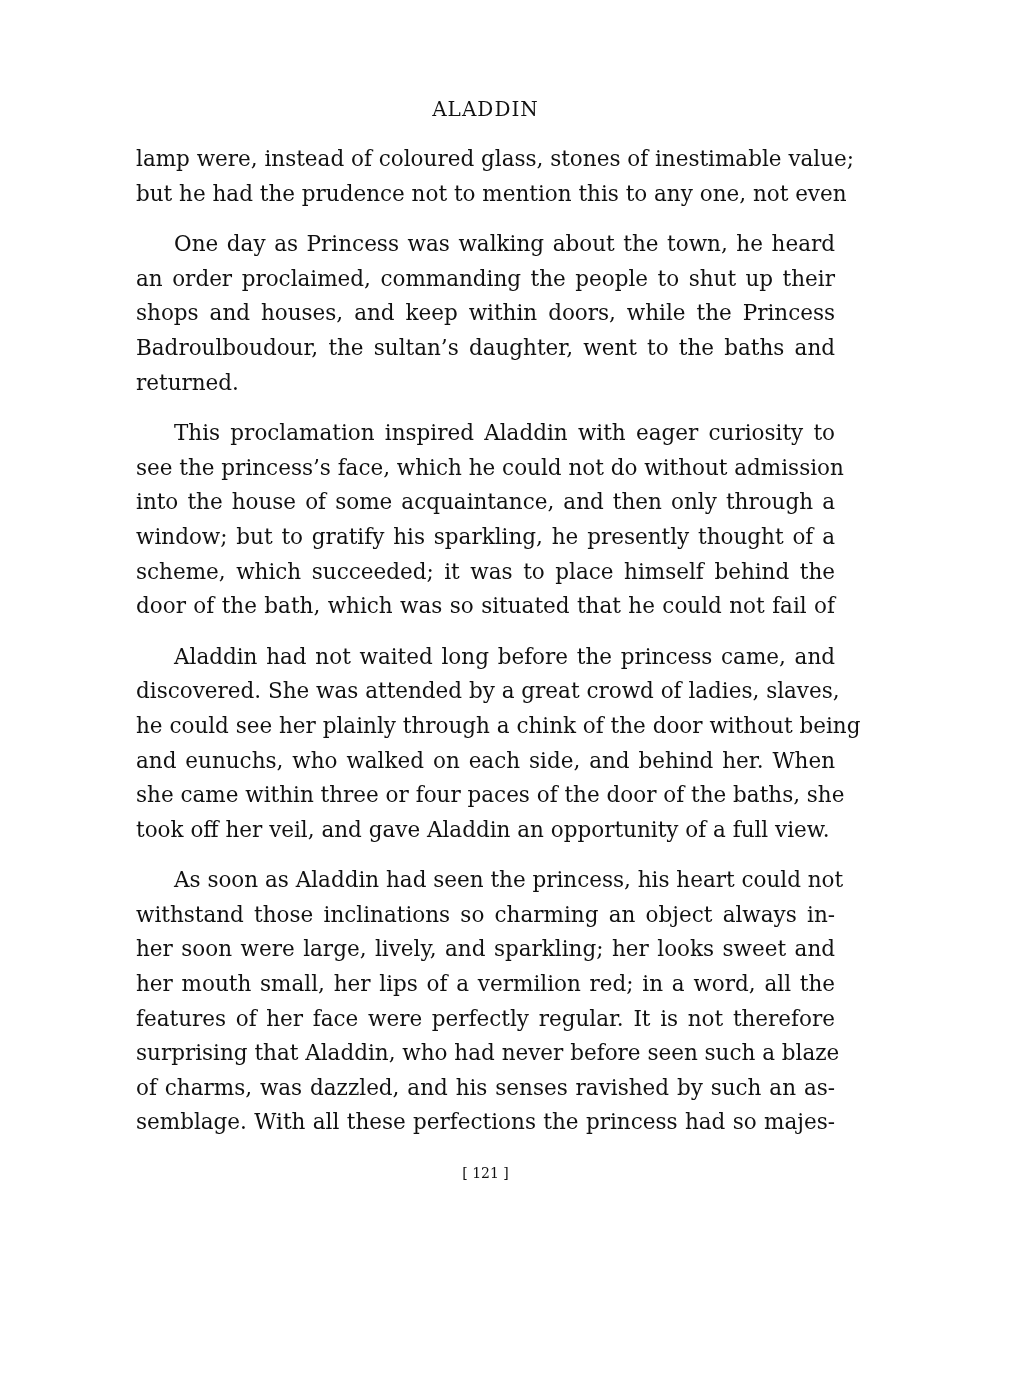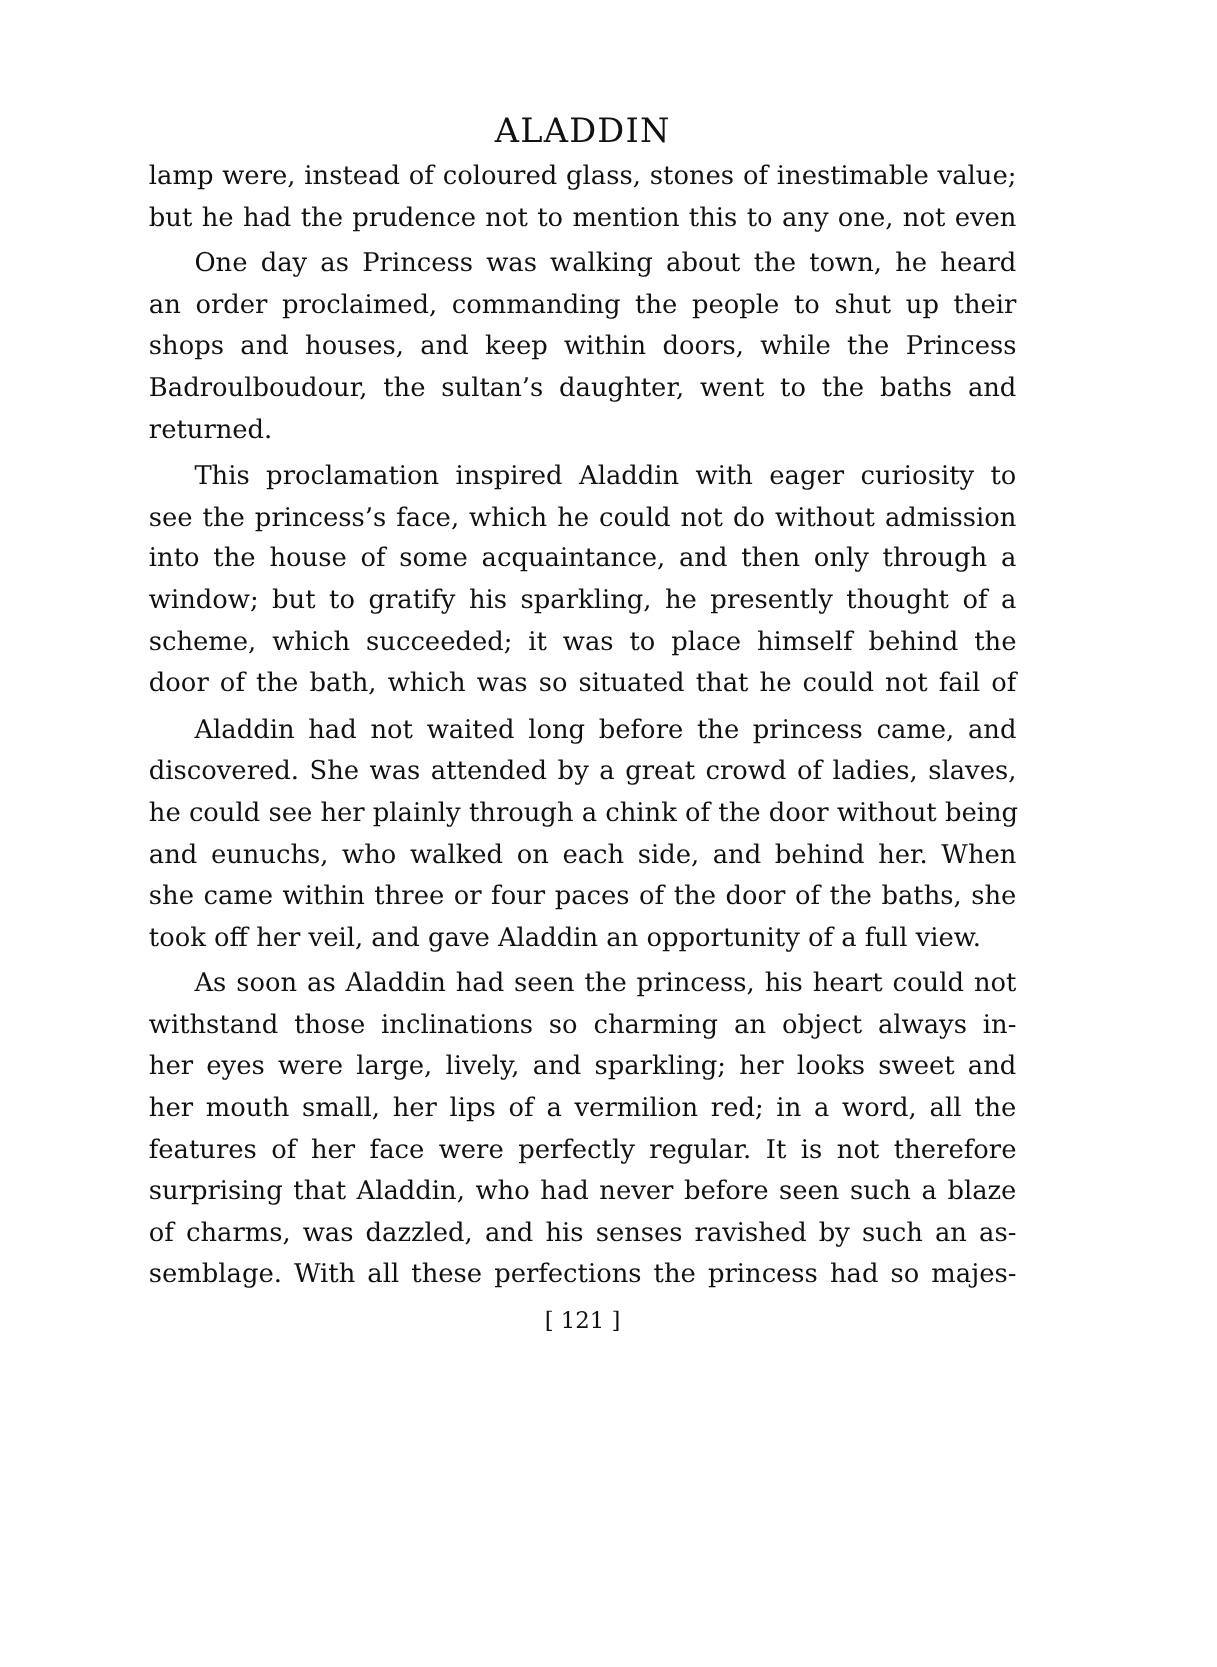--- a/index.html
+++ b/index.html
@@ -3,31 +3,31 @@
   <meta charset="utf-8">
   <style>
     html, body { margin: 0; padding: 0; background: #ffffff; }
     body { width: 1014px; height: 1389px; position: relative; overflow: hidden; }
     .page {
       position: absolute; left: 120px; top: 92px; width: 731px;
       font-family: "DejaVu Serif", "Liberation Serif", serif;
       color: #111111;
     }
     .running-head {
-      text-align: center; font-size: 28px; letter-spacing: 1px;
+      text-align: center; font-size: 20px; letter-spacing: 1px;
       height: 34px; line-height: 34px; margin-bottom: 0px;
     }
     .para {
       font-size: 21.5px; line-height: 34.6px; text-align: justify;
-      margin: 4px; text-indent: 0;
+      margin: 16px; text-indent: 0;
     }
     .line { display: block; text-align: justify; text-align-last: justify; white-space: nowrap; }
     .line.last { text-align-last: left; }
     .folio {
-      text-align: center; font-size: 19px; height: 34px; line-height: 34px;
+      text-align: center; font-size: 14px; height: 34px; line-height: 34px;
       margin-top: 0px;
     }
   </style>
 </head>
 <body>
 
 <div class="page">
   <div class="running-head">ALADDIN</div>
   <div id="body-text">
       <p class="para">
@@ -53,21 +53,21 @@
         <span class="line" style="padding-left: 38px;">Aladdin had not waited long before the princess came, and</span>
         <span class="line">discovered.  She was attended by a great crowd of ladies, slaves,</span>
         <span class="line">he could see her plainly through a chink of the door without being</span>
         <span class="line">and eunuchs, who walked on each side, and behind her.  When</span>
         <span class="line">she came within three or four paces of the door of the baths, she</span>
         <span class="line last">took off her veil, and gave Aladdin an opportunity of a full view.</span>
       </p>
       <p class="para">
         <span class="line" style="padding-left: 38px;">As soon as Aladdin had seen the princess, his heart could not</span>
         <span class="line">withstand those inclinations so charming an object always in-</span>
-        <span class="line">her eyes were large, lively, and sparkling; her looks sweet and</span>
+        <span class="line">her soon were large, lively, and sparkling; her looks sweet and</span>
         <span class="line">her mouth small, her lips of a vermilion red; in a word, all the</span>
         <span class="line">features of her face were perfectly regular.  It is not therefore</span>
         <span class="line">surprising that Aladdin, who had never before seen such a blaze</span>
         <span class="line">of charms, was dazzled, and his senses ravished by such an as-</span>
         <span class="line">semblage.  With all these perfections the princess had so majes-</span>
       </p>
     </div>
   <div class="folio">[ 121 ]</div>
 </div>
 

